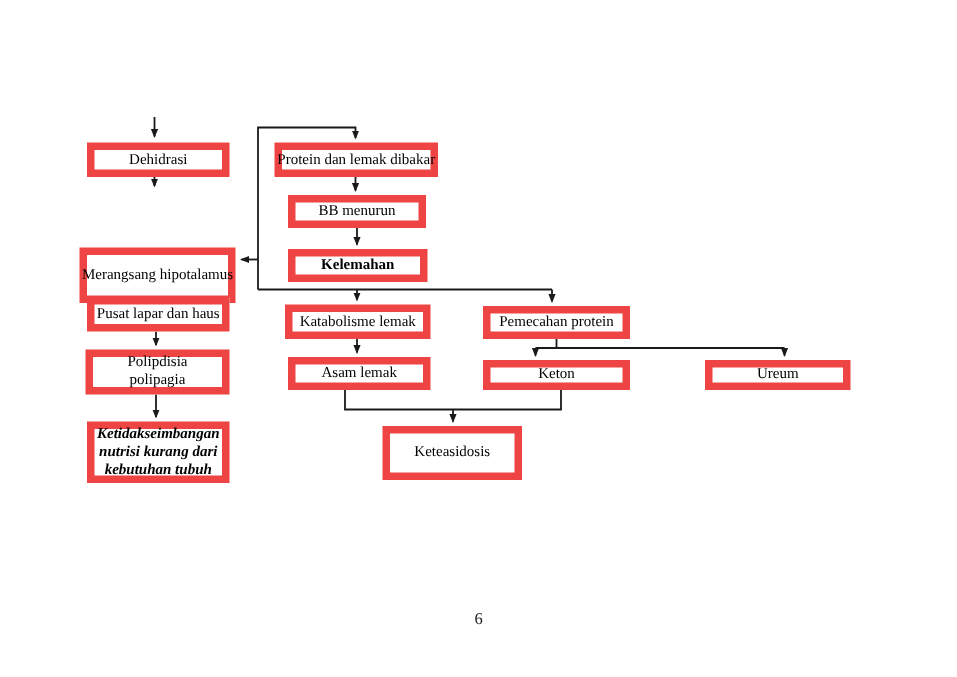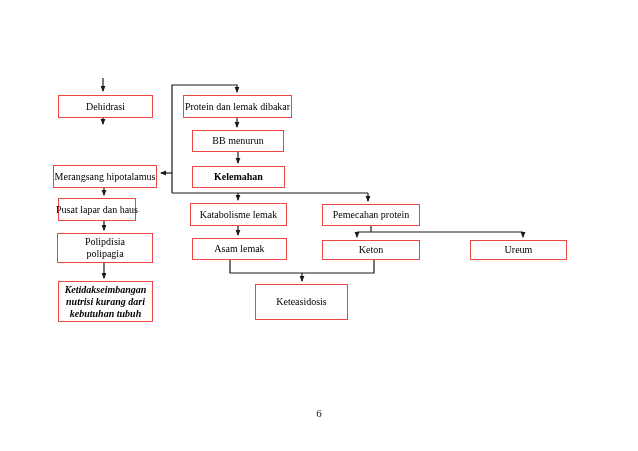--- a/index.html
+++ b/index.html
@@ -20,21 +20,21 @@
     position: absolute;
     left: 0;
     top: 0;
     width: 638px;
     height: 451px;
     pointer-events: none;
   }
   .node {
     position: absolute;
     box-sizing: border-box;
-    border: 1px solid #ef4444;
+    border: 5px solid #ef4444;
     background: #ffffff;
     display: flex;
     align-items: center;
     justify-content: center;
     text-align: center;
     font-size: 10px;
     line-height: 12px;
     white-space: nowrap;
     color: #000000;
   }
@@ -80,23 +80,23 @@
       <path d="M371 226 L371 232"></path>
       <path d="M357 232 L523 232"></path>
       <path d="M357 232 L357 237" marker-end="url(#arw)"></path>
       <path d="M523 232 L523 237" marker-end="url(#arw)"></path>
     </g>
   </svg>
 
   <div class="node" style="left:58px; top:95px; width:95px; height:23px;">Dehidrasi</div>
 
 
-  <div class="node" style="left:53px; top:165px; width:104px; height:23px;">Merangsang hipotalamus</div>
+  <div class="node" style="left:53px; top:165px; width:104px; height:37px;">Merangsang hipotalamus</div>
 
-  <div class="node" style="left:58px; top:198px; width:78px; height:23px;">Pusat lapar dan haus</div>
+  <div class="node" style="left:58px; top:198px; width:95px; height:23px;">Pusat lapar dan haus</div>
 
   <div class="node wrap" style="left:57px; top:233px; width:96px; height:30px;">Polipdisia
 polipagia</div>
 
   <div class="node bold wrap" style="left:58px; top:281px; width:95px; height:41px;font-style:italic;">Ketidakseimbangan
 nutrisi kurang dari
 kebutuhan tubuh</div>
 
   <div class="node" style="left:183px; top:95px; width:109px; height:23px;">Protein dan lemak dibakar</div>
 

